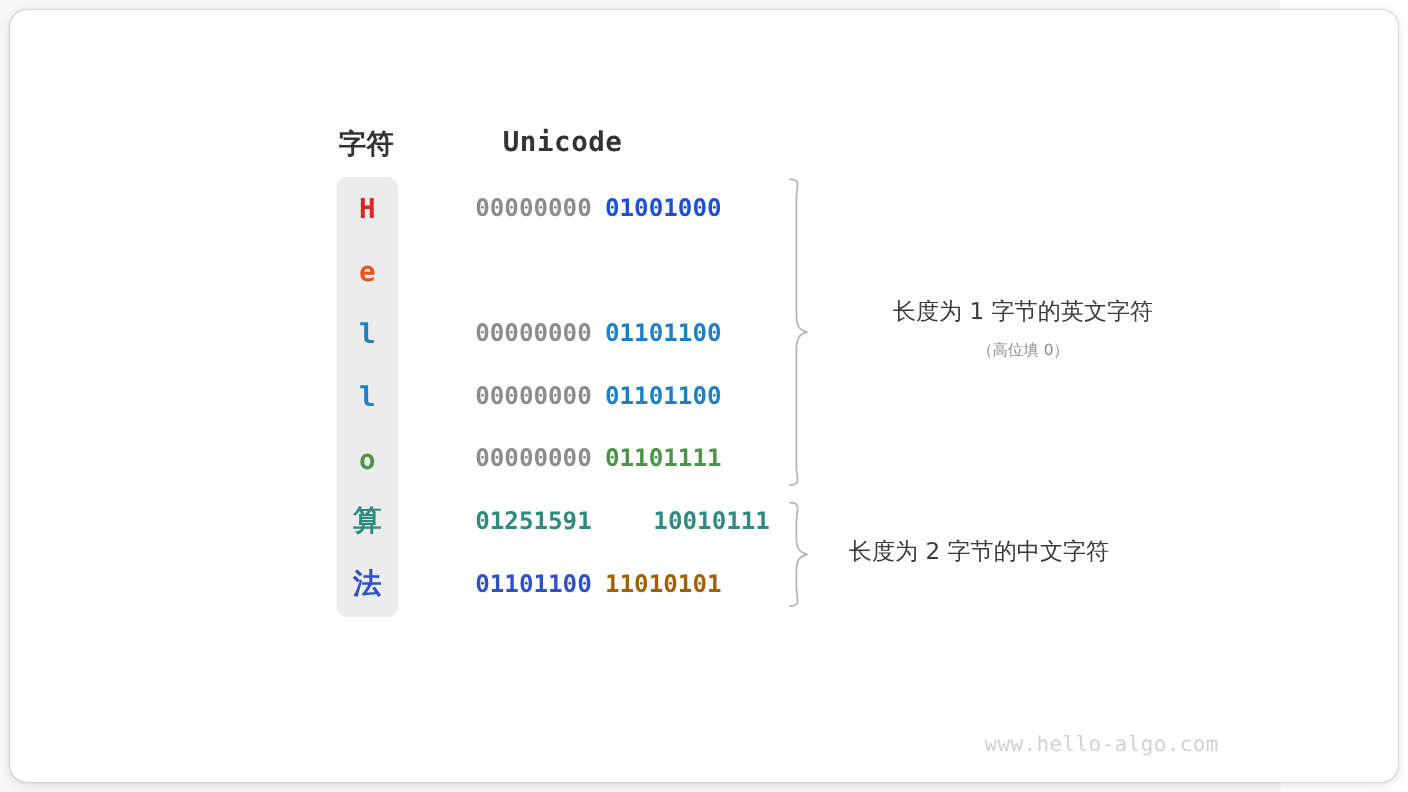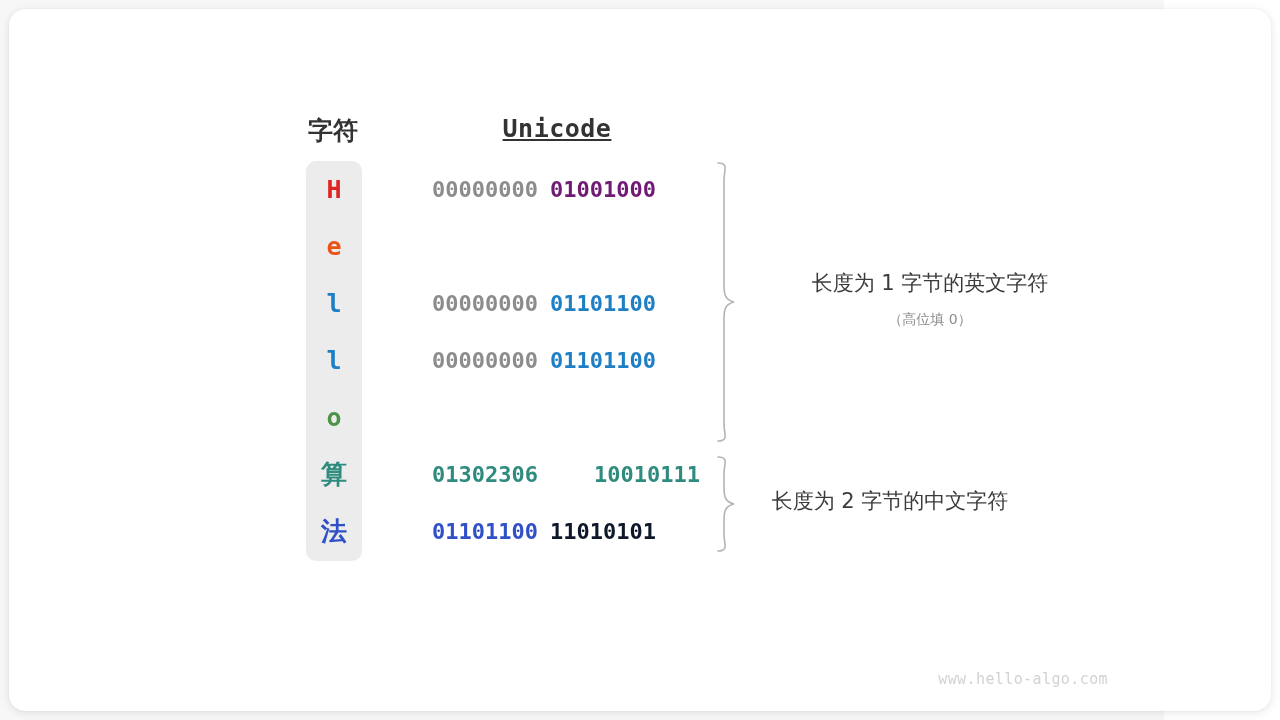--- a/index.html
+++ b/index.html
@@ -45,25 +45,23 @@
     top: 114px;
     width: 100px;
     text-align: center;
     font-size: 25px;
     font-family: "Liberation Sans", "DejaVu Sans", sans-serif;
   }
   .hdr-unicode {
     left: 457px;
     top: 114px;
     width: 200px;
-    text-align: center;
     font-size: 25px;
     font-family: "DejaVu Sans Mono", "Liberation Mono", monospace;
     letter-spacing: 0.5px;
-    text-decoration: underline;
   }
 
   
   .char-strip {
     position: absolute;
     left: 306px;
     top: 161px;
     width: 56px;
     height: 400px;
     background: #ececec;
@@ -136,64 +134,65 @@
   }
   .annot-1 { left: 760px; top: 265px; width: 340px; }
   .annot-2 { left: 720px; top: 483px; width: 340px; }
 
   
   .watermark {
     position: absolute;
     right: 56px;
     bottom: 32px;
     font-family: "DejaVu Sans Mono", "Liberation Mono", monospace;
-    font-size: 15px;
+    font-size: 19px;
     color: #d2d2d2;
     letter-spacing: 0.4px;
     white-space: nowrap;
     text-align: right;
   }
 </style>
 </head>
 <body>
 
 <div id="canvas">
   <div class="card"></div>
 
   <div class="col-header hdr-char">字符</div>
   <div class="col-header hdr-unicode">Unicode</div>
 
   <div class="char-strip"></div>
 
   <div id="rows">
       <div class="row" style="top: 161px;">
         <div class="char latin" style="color: rgb(224, 36, 36);">H</div>
-        <div class="bits"><span class="hi" style="color: rgb(140, 140, 140);">00000000</span><span class="lo" style="color: #701a75; text-align: center;">01001000</span></div>
+        <div class="bits"><span class="hi" style="color: rgb(140, 140, 140);">00000000</span><span class="lo" style="color: #1d4ed8; text-align: center;">01001000</span></div>
       </div>
       <div class="row" style="top: 218px;">
         <div class="char latin" style="color: rgb(236, 83, 21);">e</div>
       </div>
       <div class="row" style="top: 275px;">
         <div class="char latin" style="color: rgb(30, 127, 196);">l</div>
         <div class="bits"><span class="hi" style="color: rgb(140, 140, 140);">00000000</span><span class="lo" style="color: rgb(30, 127, 196);">01101100</span></div>
       </div>
       <div class="row" style="top: 332px;">
         <div class="char latin" style="color: rgb(30, 127, 196);">l</div>
         <div class="bits"><span class="hi" style="color: rgb(140, 140, 140);">00000000</span><span class="lo" style="color: rgb(30, 127, 196);">01101100</span></div>
       </div>
       <div class="row" style="top: 389px;">
         <div class="char latin" style="color: rgb(75, 148, 71);">o</div>
+        <div class="bits"><span class="hi" style="color: rgb(140, 140, 140);">00000000</span><span class="lo" style="color: rgb(75, 148, 71);">01101111</span></div>
       </div>
       <div class="row" style="top: 446px;">
         <div class="char cjk" style="color: rgb(46, 139, 126);">算</div>
-        <div class="bits"><span class="hi" style="color: rgb(46, 139, 126);">01302306</span><span class="lo" style="color: rgb(46, 139, 126); margin-left: 44px;">10010111</span></div>
+        <div class="bits"><span class="hi" style="color: rgb(46, 139, 126);">01251591</span><span class="lo" style="color: rgb(46, 139, 126); margin-left: 44px;">10010111</span></div>
       </div>
       <div class="row" style="top: 503px;">
         <div class="char cjk" style="color: rgb(48, 80, 200);">法</div>
-        <div class="bits"><span class="hi" style="color: rgb(48, 80, 200);">01101100</span><span class="lo" style="color: #0f172a;">11010101</span></div>
+        <div class="bits"><span class="hi" style="color: rgb(48, 80, 200);">01101100</span><span class="lo" style="color: #a16207;">11010101</span></div>
       </div>
     </div>
 
   <svg class="brace-svg" width="40" height="420" viewBox="0 0 40 420">
     <path d="M 6 13 C 17 13 12 20 12 30 L 12 135 C 12 146 14 150 22 152 C 14 154 12 158 12 169 L 12 274 C 12 284 17 291 6 291" fill="none" stroke="#b4b4b4" stroke-width="1.6" stroke-linecap="round"></path>
     <path d="M 6 307 C 17 307 12 314 12 324 L 12 338 C 12 348 14 352 22 354 C 14 356 12 360 12 370 L 12 384 C 12 394 17 401 6 401" fill="none" stroke="#b4b4b4" stroke-width="1.6" stroke-linecap="round"></path>
   </svg>
 
   <div class="annot annot-1">
     <div class="line1">长度为 1 字节的英文字符</div>

